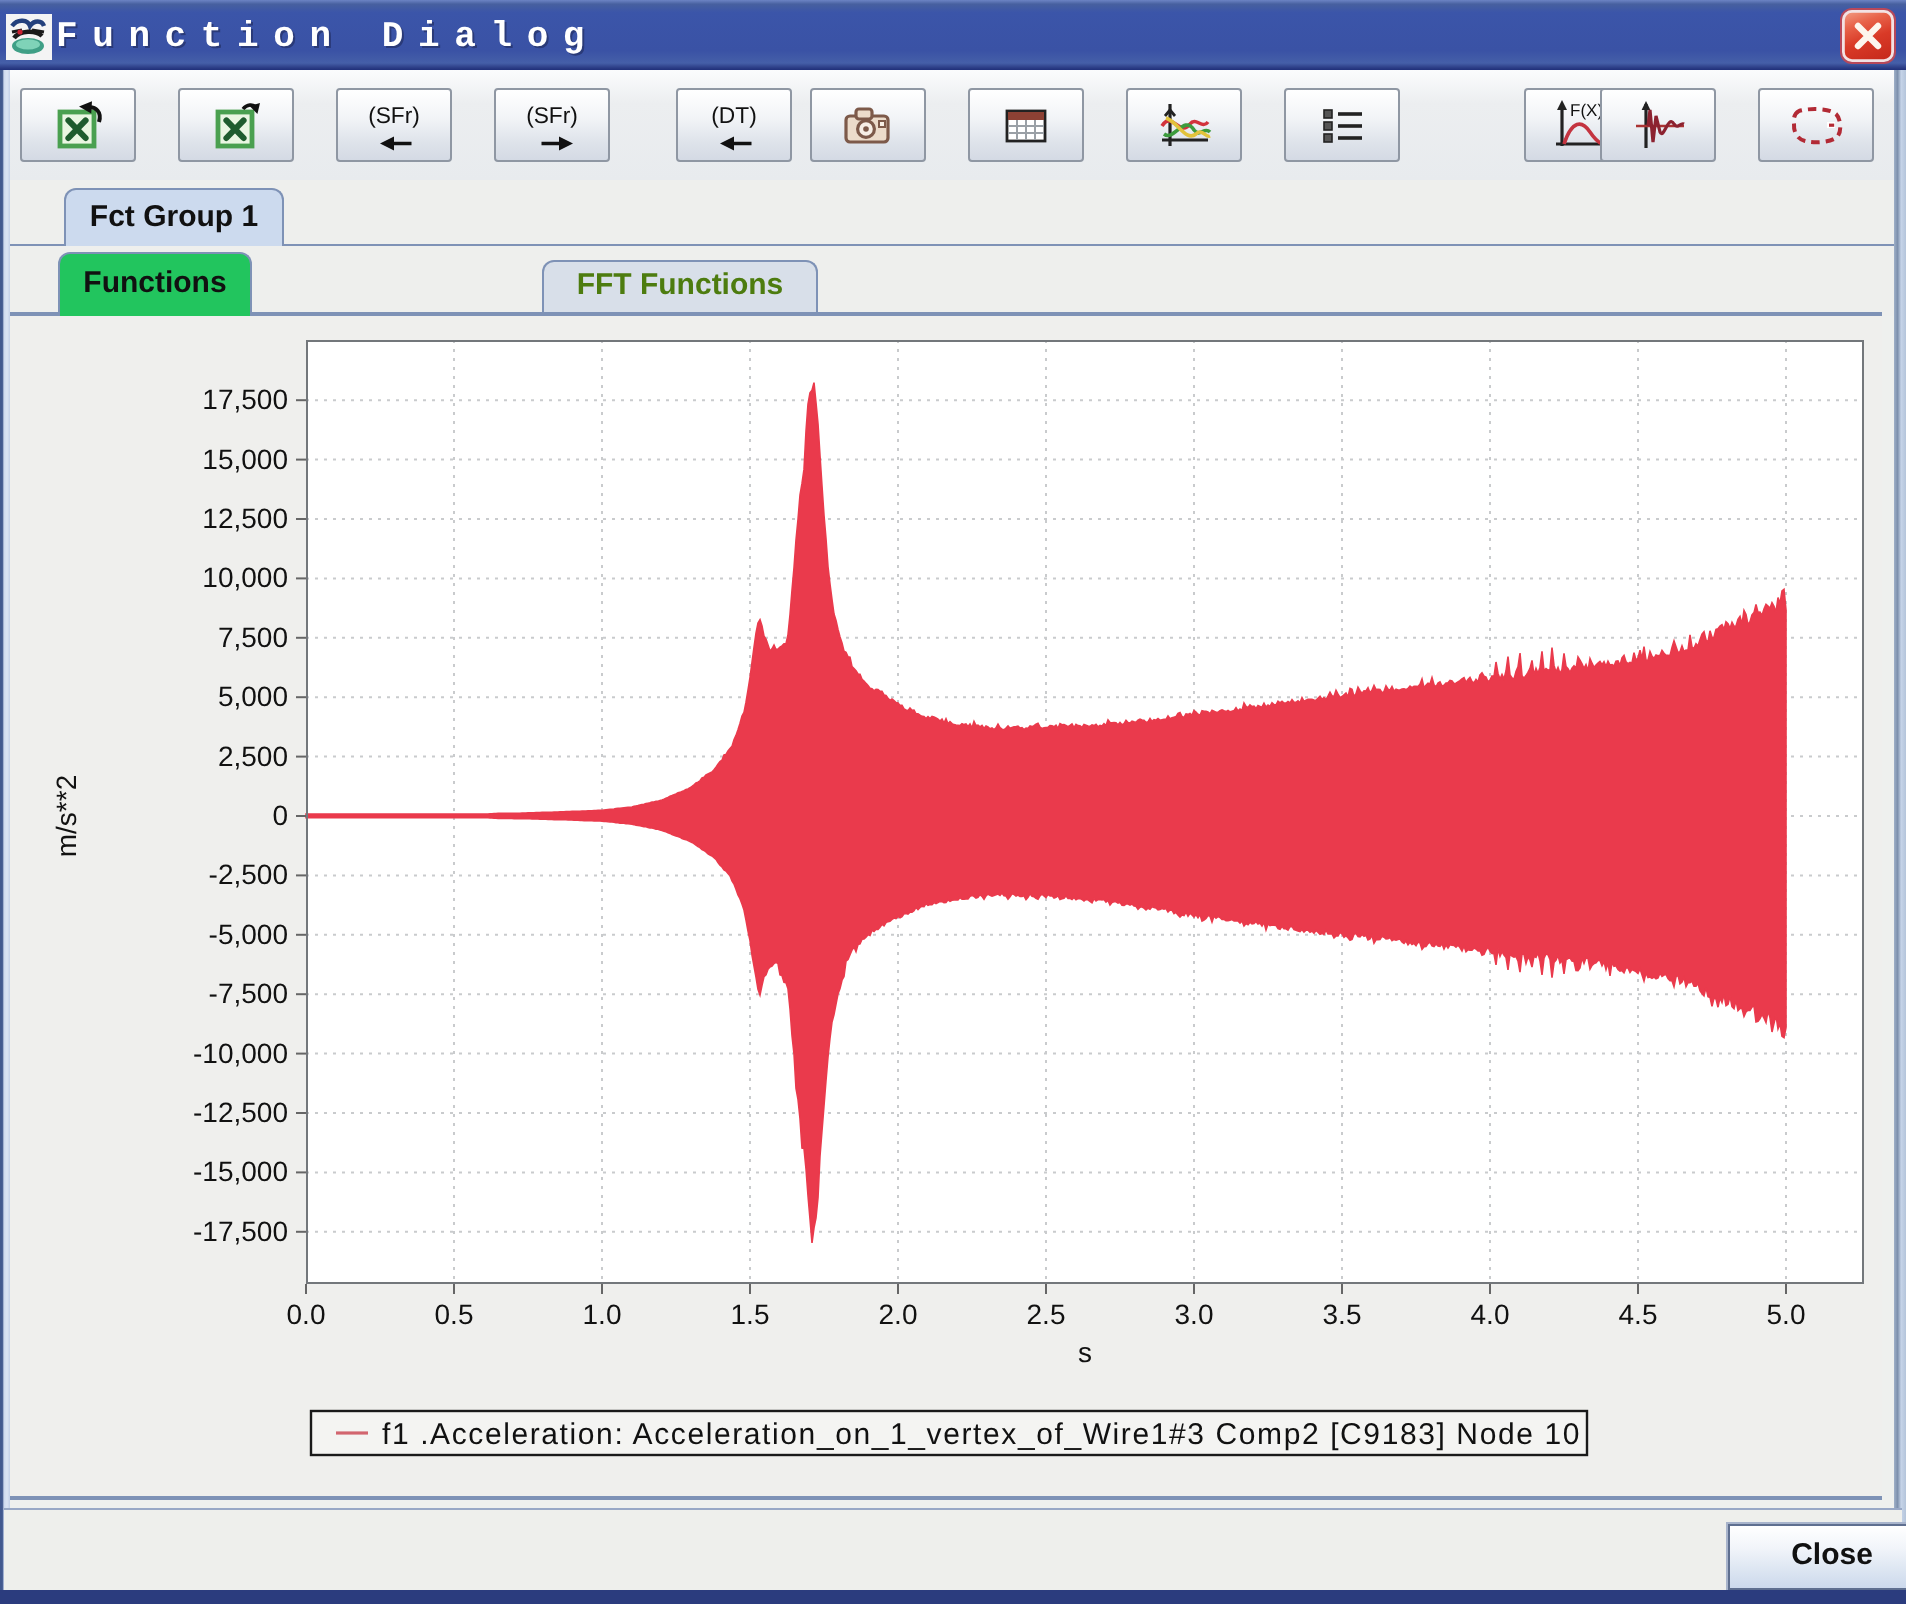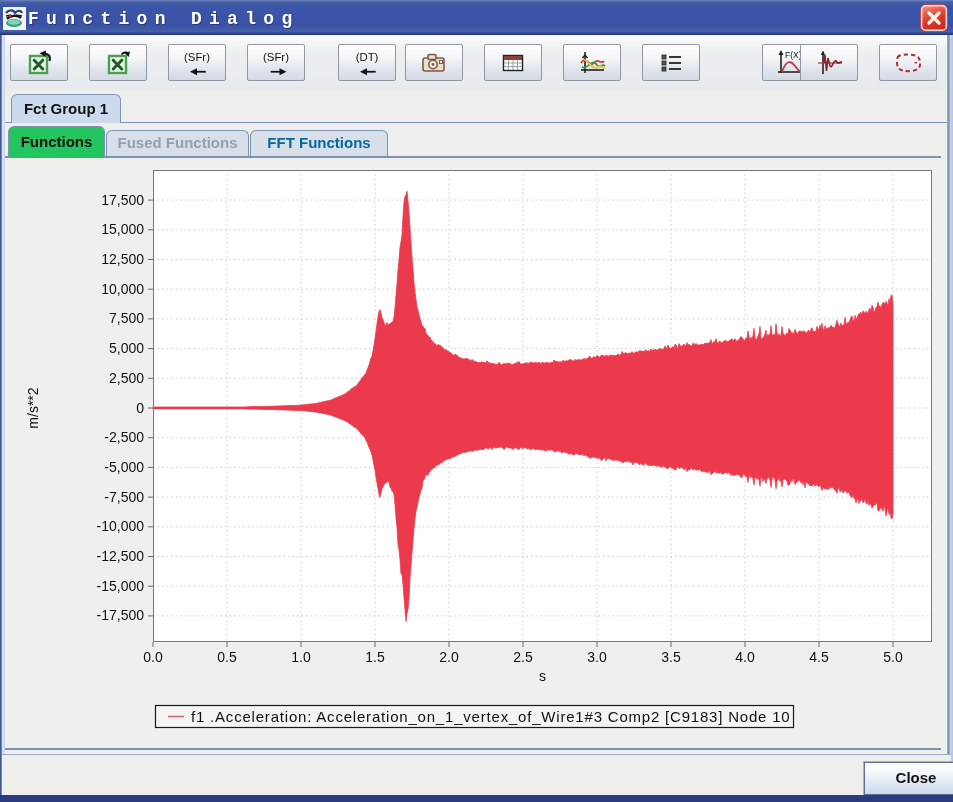--- a/index.html
+++ b/index.html
@@ -11,21 +11,21 @@
   background:linear-gradient(90deg,#42598f 0%,#42598f 24%,#cdd9ee 40%,#dbe4f4 70%,#c3d0e8 100%); }
 .sideR { position:absolute; right:0; top:35px; width:6px; height:767px;
   background:linear-gradient(90deg,#9fb0c8 0%,#7d90ad 30%,#c6d4e8 60%,#b4c4da 100%); }
 #bottomstrip { position:absolute; left:0; top:795px; width:953px; height:7px; background:#2b3c7e; }
 #toolbar { position:absolute; left:5px; top:35px; width:942px; height:55px; background:linear-gradient(180deg,#fbfcfd,#eceef0 30%,#e8ebee); }
 .tbtn { position:absolute; top:9px; width:58px; height:37px; border:1px solid #8f97a3; border-radius:2px;
   background:linear-gradient(180deg,#ffffff 0%,#f2f4f7 40%,#dee3ea 75%,#d4dae4 100%);
   display:flex; align-items:center; justify-content:center; }
 #tabszone { position:absolute; left:5px; top:90px; width:942px; height:68px; background:#eeefed; }
 .tab { position:absolute; border:1.5px solid #7e92b6; border-bottom:none; border-radius:6px 6px 0 0;
-  font-weight:bold; font-size:15px; color:#111; text-align:center; }
+  font-weight:bold; font-size:15px; color:#111; text-align:center;margin-left:21px; }
 #panelline1 { position:absolute; left:5px; top:121.5px; width:942px; height:1.5px; background:#7e92b6; z-index:1; }
 #panelline2 { position:absolute; left:5px; top:155.5px; width:936px; height:2px; background:#7e92b6; z-index:1; }
 #chartwrap { position:absolute; left:5px; top:158px; width:936px; height:592px; background:#efefed;
   border-left:1.5px solid #8ea0be; border-right:1.5px solid #8ea0be; }
 #bline1 { position:absolute; left:5px; top:748px; width:936px; height:1.5px; background:#7e92b6; }
 #bline2 { position:absolute; left:2px; top:753.5px; width:949px; height:1.5px; background:#98a8c6; }
 #bottombar { position:absolute; left:2px; top:755px; width:949px; height:40px; background:#eeefec; }
 #closebtn { position:absolute; left:864px; top:762px; width:104px; height:33px; border:1.5px solid #5f6f90;
   outline:1px solid #a8b4cc; background:linear-gradient(180deg,#ffffff 0%,#f2f5fa 35%,#dde6f2 70%,#ccd9ec 100%);
   font-weight:bold; font-size:15px; color:#111; text-align:center; line-height:30px; font-family:"Liberation Sans",sans-serif; }
@@ -150,22 +150,21 @@
 <rect x="20.5" y="11" width="4" height="3" fill="#fff"></rect>
 <rect x="21.5" y="11.8" width="2.6" height="1.6" fill="#b22a35"></rect>
 </svg>
       </div>
     </div>
   <div id="tabszone">
     <div class="tab" style="left:6px; top:4px; width:110px; height:29px; background:#ccdaee; line-height:27px; z-index:5;">Fct Group 1</div>
   </div>
   <div id="panelline1"></div>
   <div class="tab" style="left:8px; top:126px; width:97px; height:31.5px; background:#22c55e; line-height:29px; z-index:5;">Functions</div>
-  <div class="tab" style="left:106px; top:130px; width:143px; height:26px; background:#d8dfe9; line-height:24px; color:#93a0ae; z-index:2;">Fused Functions</div>
-  <div class="tab" style="left:250px; top:130px; width:138px; height:26px; background:#d8dfe9; line-height:24px; color:#0369a1; z-index:2;">FFT Functions</div>
+  <div class="tab" style="left:250px; top:130px; width:138px; height:26px; background:#d8dfe9; line-height:24px; color:#4d7c0f; z-index:2;">FFT Functions</div>
   <div id="panelline2"></div>
   <div id="chartwrap"></div>
   <svg width="936" height="592" style="position:absolute;left:5px;top:158px;" font-family="Liberation Sans, sans-serif">
 <rect x="0" y="0" width="936" height="592" fill="#efefed"></rect>
 <rect x="148" y="12" width="779" height="472" fill="#ffffff" stroke="none"></rect>
 <line x1="148" y1="42.1" x2="927" y2="42.1" stroke="#c9cbcd" stroke-width="1" stroke-dasharray="1.5 3"></line>
 <line x1="148" y1="71.8" x2="927" y2="71.8" stroke="#c9cbcd" stroke-width="1" stroke-dasharray="1.5 3"></line>
 <line x1="148" y1="101.5" x2="927" y2="101.5" stroke="#c9cbcd" stroke-width="1" stroke-dasharray="1.5 3"></line>
 <line x1="148" y1="131.2" x2="927" y2="131.2" stroke="#c9cbcd" stroke-width="1" stroke-dasharray="1.5 3"></line>
 <line x1="148" y1="160.9" x2="927" y2="160.9" stroke="#c9cbcd" stroke-width="1" stroke-dasharray="1.5 3"></line>

